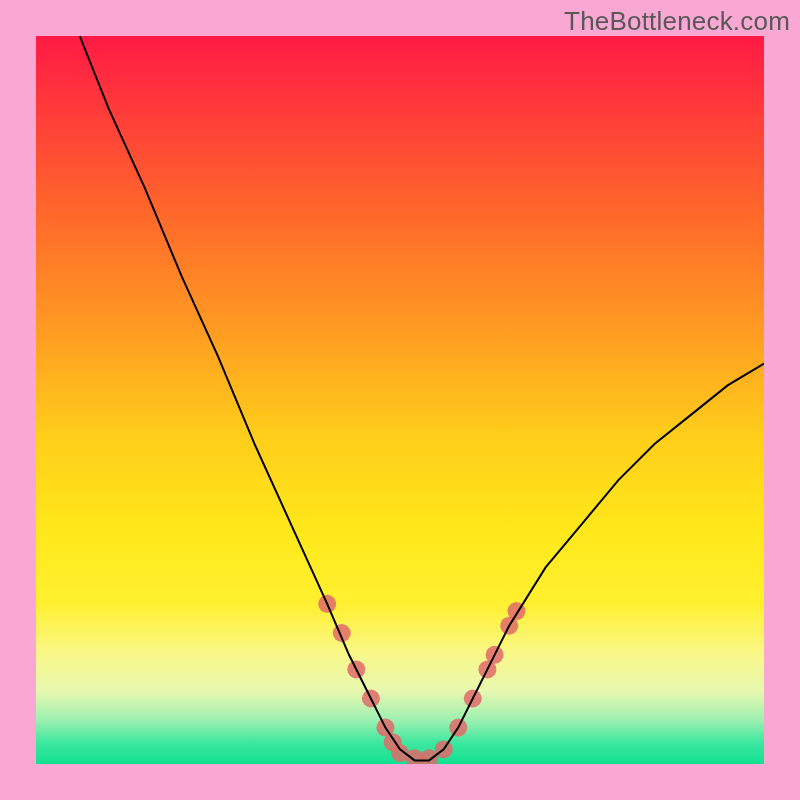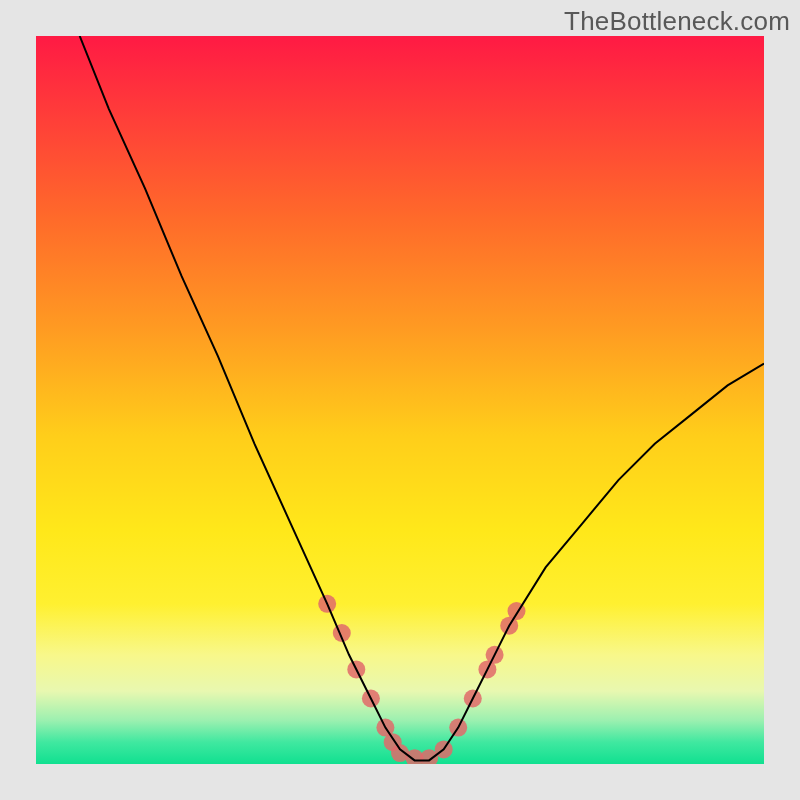--- a/index.html
+++ b/index.html
@@ -10,21 +10,21 @@
     background: #000;
     position: relative;
     font-family: Arial, Helvetica, sans-serif;
   }
   .frame {
     position: absolute;
     top: 0;
     left: 0;
     width: 800px;
     height: 800px;
-    background: #e5e5e5;
+    background: #f9a8d4;
   }
   .plot-area {
     position: absolute;
     top: 36px;
     left: 36px;
     width: 728px;
     height: 728px;
     overflow: hidden;
   }
   .watermark {

